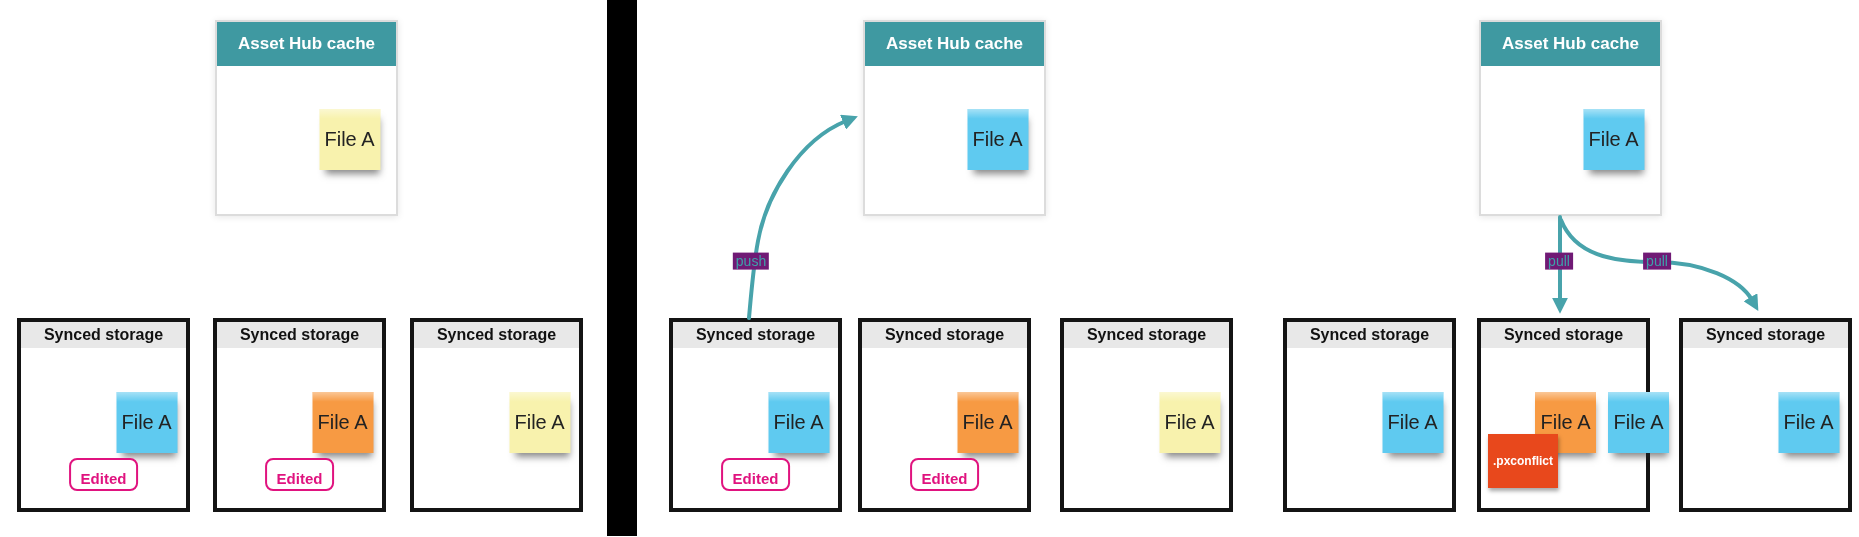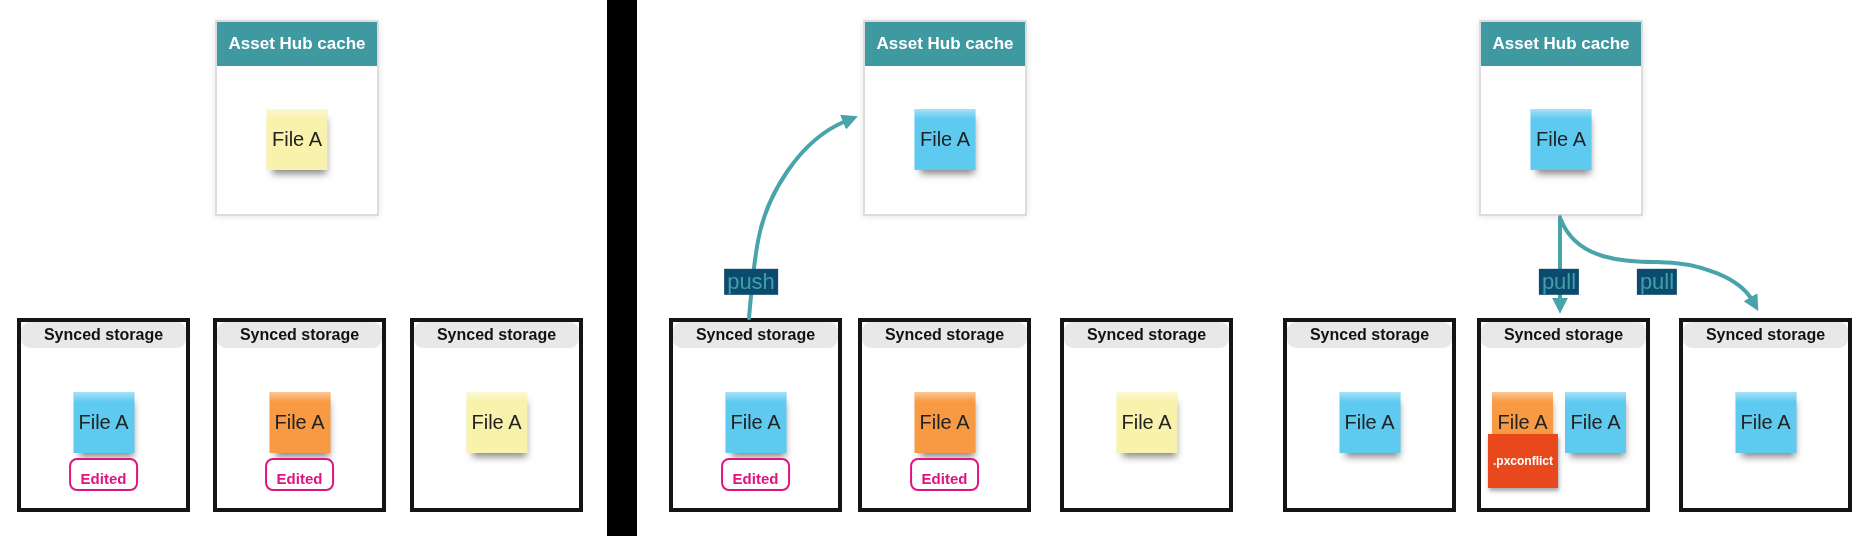--- a/index.html
+++ b/index.html
@@ -2,43 +2,44 @@
 <html><head>
 <meta charset="utf-8">
 <style>
   html,body{margin:0;padding:0;background:#ffffff;}
   .canvas{
     position:relative;width:1859px;height:537px;background:#ffffff;overflow:hidden;
     font-family:"Liberation Sans","DejaVu Sans",sans-serif;
   }
   
   .cache{
-    position:absolute;top:20px;width:164px;height:196px;box-sizing:border-box;
+    position:absolute;top:20px;width:183px;height:196px;box-sizing:border-box;
     background:#ffffff;border:2px solid #dcdcdc;box-shadow:0 1px 7px rgba(0,0,0,0.10);
   }
   .cache-header{
     height:44px;display:flex;align-items:center;justify-content:center;
     background:#3f99a1;color:#ffffff;font-weight:bold;font-size:17px;
   }
   
   .storage{
     position:absolute;top:318px;width:173px;height:194px;box-sizing:border-box;
     background:#ffffff;border:4px solid #141414;
   }
   .storage-header{
     height:26px;display:flex;align-items:center;justify-content:center;
-    background:#e8e8e8;color:#111111;font-weight:bold;font-size:16px;border-radius:9px;
+    background:#e8e8e8;color:#111111;font-weight:bold;font-size:16px;
   }
   
   .sticky{
     position:absolute;width:61px;height:61px;
     display:flex;align-items:center;justify-content:center;
     font-size:20px;color:#222222;
     background-image:linear-gradient(to bottom,rgba(255,255,255,0.45),rgba(255,255,255,0) 16%);
     box-shadow:2px 7px 7px -3px rgba(40,40,40,0.55);
+    margin-left:43px;
   }
   .sticky.blue{background-color:#5fcaf0;}
   .sticky.orange{background-color:#f79a43;}
   .sticky.yellow{background-color:#f8f2ad;}
   .sticky.centered{left:50%;transform:translateX(-50%);}
   .cache .sticky{top:87px;}
   .storage .sticky{top:70px;}
   
   .badge{
     position:absolute;top:136px;left:50%;transform:translateX(-50%);
@@ -50,21 +51,21 @@
     position:absolute;left:7px;top:112px;z-index:5;
     background:#e8481c;color:#ffffff;font-weight:bold;font-size:12px;
     padding:20px 5px;box-shadow:1px 3px 4px rgba(0,0,0,0.35);white-space:nowrap;
   }
   
   .divider{position:absolute;left:607px;top:0;width:30px;height:536px;background:#000000;}
   
   .arrows{position:absolute;left:0;top:0;z-index:3;pointer-events:none;}
   .arrow-label{
     position:absolute;transform:translate(-50%,-50%);z-index:4;
-    color:#3fa0a9;font-size:22px;line-height:1.2;background:#0c4a6e;padding:0 3px;margin-top:21px;
+    color:#3fa0a9;font-size:14px;line-height:1.2;background:#701a75;padding:0 3px;
   }
 </style>
 </head>
 <body>
 
 <div class="canvas">
 
   <div class="cache" style="left:215px">
     <div class="cache-header">Asset Hub cache</div>
     <div class="sticky yellow centered">

